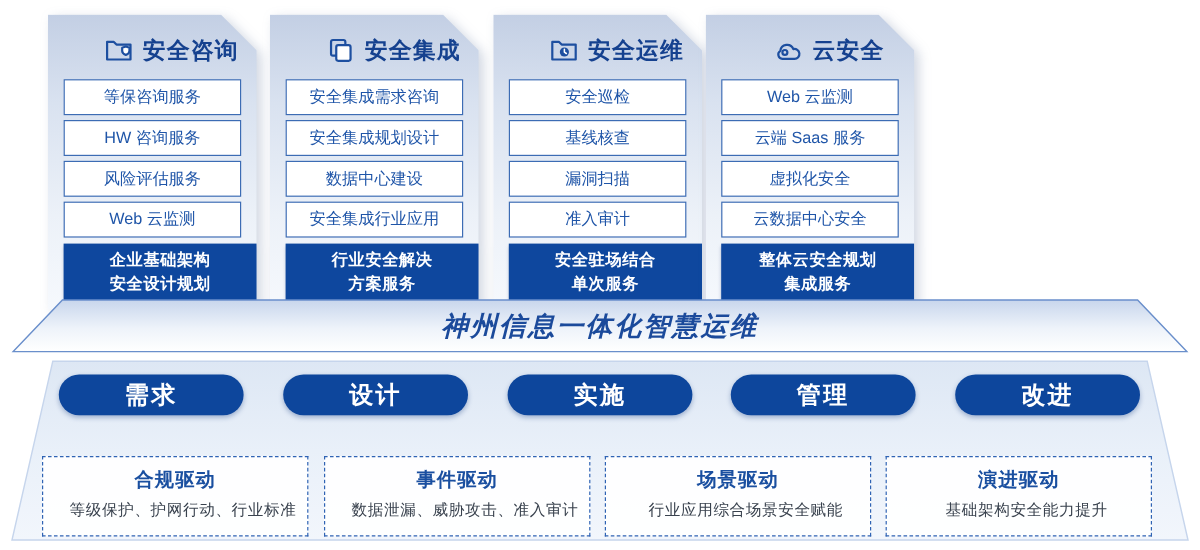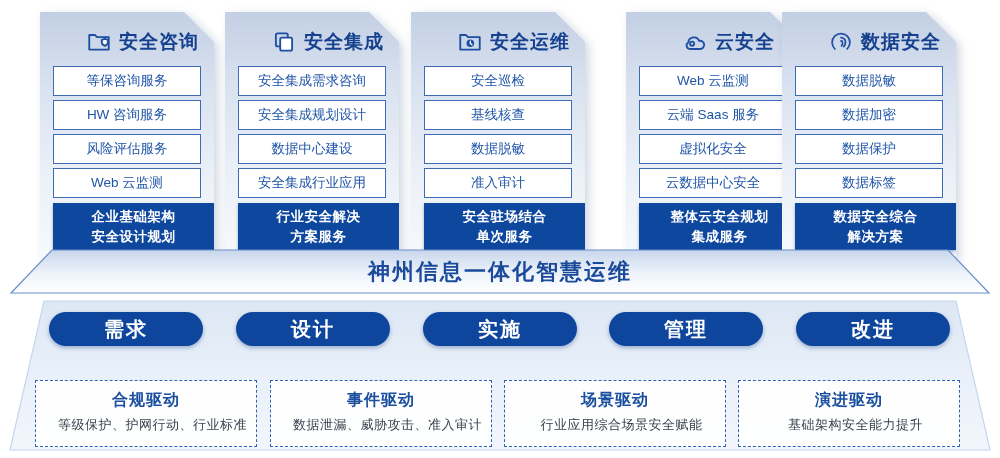--- a/index.html
+++ b/index.html
@@ -21,21 +21,21 @@
     font-size:13.5px;color:#1f55a8;}
   .dark-box{margin:5px 0 0 13px;height:47px;background:#0e479e;color:#fff;
     display:flex;flex-direction:column;align-items:center;justify-content:center;
     font-size:13.5px;font-weight:bold;line-height:1.45;letter-spacing:.5px;
     box-shadow:0 2px 3px rgba(20,50,110,.35);}
   .icon{display:inline-flex;width:26px;height:26px;}
   
   .banner-wrap{position:absolute;left:9px;top:249px;width:982px;height:46px;}
   .banner-title{position:absolute;left:0;top:0;width:100%;height:100%;
     display:flex;align-items:center;justify-content:center;
-    font-size:22px;font-weight:bold;color:#1b4a9b;letter-spacing:2px;}
+    font-size:22px;font-weight:bold;font-style:italic;color:#1b4a9b;letter-spacing:2px;}
   
   .platform-wrap{position:absolute;left:8px;top:300px;width:984px;height:152px;}
   
   .pill{position:absolute;top:312px;width:154px;height:34px;border-radius:17px;
     background:#0d469c;color:#fff;font-size:20px;font-weight:bold;letter-spacing:2px;
     display:flex;align-items:center;justify-content:center;
     box-shadow:0 2px 4px rgba(15,55,125,.35);}
   
   .driver{position:absolute;top:380px;width:222px;height:67px;box-sizing:border-box;
     border:1.6px dashed #2f63b4;background:rgba(255,255,255,.92);text-align:center;}
@@ -103,31 +103,31 @@
             <path d="M3 19 V5.5 h5.2 l2 2 H21 V19 Z"></path>
             <circle cx="12.3" cy="13.2" r="3.5" fill="#1d4fa0" stroke="none"></circle>
             <path d="M12.3 11.2 v2.2 l1.5 1" stroke="#ffffff" stroke-width="1.2"></path>
           </svg>
         </span>
         <span class="card-title">安全运维</span>
       </div>
       <div class="items">
         <div class="item">安全巡检</div>
         <div class="item">基线核查</div>
-        <div class="item">数据脱敏</div>
+        <div class="item">漏洞扫描</div>
         <div class="item">准入审计</div>
       </div>
       <div class="dark-box">
         <div>安全驻场结合</div>
         <div>单次服务</div>
       </div>
     </div>
   </div>
 
-  <div class="card-wrap" style="left:626px">
+  <div class="card-wrap" style="left:588px">
     <div class="card">
       <div class="card-head">
         <span class="icon">
           <svg viewBox="0 0 24 24" fill="none" stroke="#1d4fa0" stroke-width="1.7" stroke-linejoin="round" stroke-linecap="round">
             <path d="M7.3 18.5 h9.4 a3.8 3.8 0 1 0 -0.9 -7.5 a5.2 5.2 0 0 0 -10 1.4 A3.3 3.3 0 0 0 7.3 18.5 Z"></path>
             <circle cx="9.3" cy="13.6" r="1.9"></circle>
           </svg>
         </span>
         <span class="card-title">云安全</span>
       </div>
@@ -137,44 +137,20 @@
         <div class="item">虚拟化安全</div>
         <div class="item">云数据中心安全</div>
       </div>
       <div class="dark-box">
         <div>整体云安全规划</div>
         <div>集成服务</div>
       </div>
     </div>
   </div>
 
-  <div class="card-wrap" style="left:782px">
-    <div class="card">
-      <div class="card-head">
-        <span class="icon">
-          <svg viewBox="0 0 24 24" fill="none" stroke="#1d4fa0" stroke-width="1.6" stroke-linecap="round">
-            <path d="M6.3 18.3 A8.2 8.2 0 1 1 17.7 18.3"></path>
-            <path d="M12 7.9 a4.2 4.2 0 0 1 4.2 4.2 c0 1.6 -.6 3 -1.6 4.1"></path>
-            <path d="M12 11 a1.5 1.5 0 0 1 1.5 1.5 c0 1.1 -.35 2.2 -1 3.1"></path>
-          </svg>
-        </span>
-        <span class="card-title">数据安全</span>
-      </div>
-      <div class="items">
-        <div class="item">数据脱敏</div>
-        <div class="item">数据加密</div>
-        <div class="item">数据保护</div>
-        <div class="item">数据标签</div>
-      </div>
-      <div class="dark-box">
-        <div>数据安全综合</div>
-        <div>解决方案</div>
-      </div>
-    </div>
-  </div>
 
   <div class="platform-wrap">
     <svg width="984" height="152">
       <defs>
         <linearGradient id="platGrad" x1="0" y1="0" x2="0" y2="1">
           <stop offset="0" stop-color="#dde7f4"></stop>
           <stop offset="0.5" stop-color="#e9f0f9"></stop>
           <stop offset="1" stop-color="#f2f6fc"></stop>
         </linearGradient>
       </defs>

